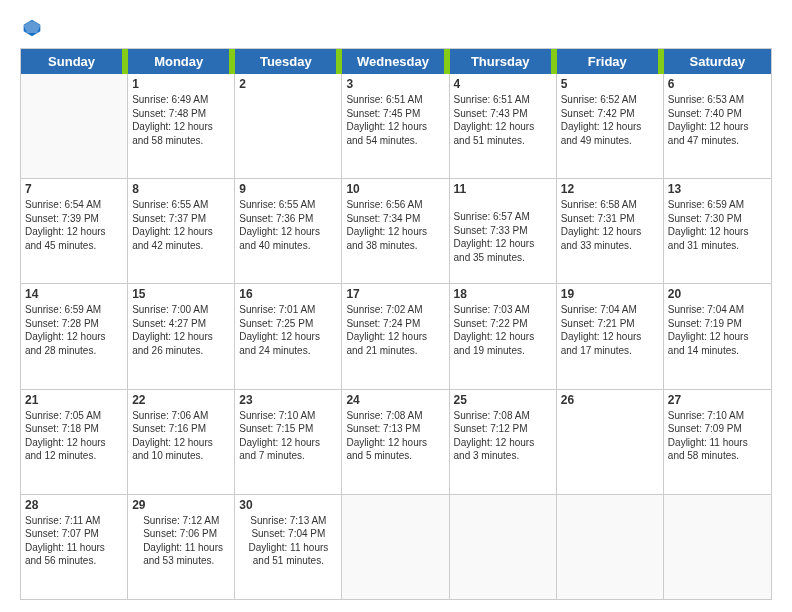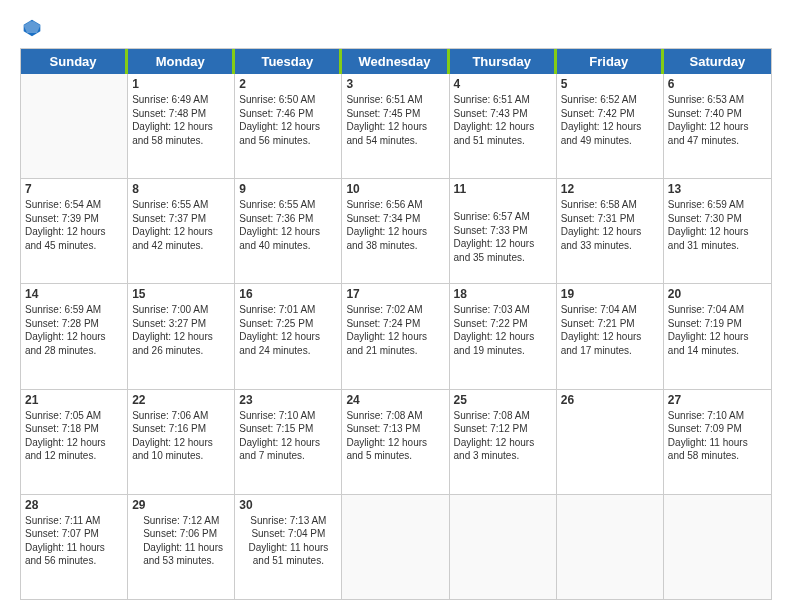--- a/index.html
+++ b/index.html
@@ -72,21 +72,21 @@
       display: grid;
       grid-template-columns: repeat(7, 1fr);
       background: #2a6db5;
     }
     .cal-header-cell {
       color: #fff;
       text-align: center;
       padding: 5px 2px;
       font-size: 13px;
       font-weight: bold;
-      border-right: 3px solid #84cc16;
+      border-right: 6px solid #84cc16;
     }
     .cal-header-cell:last-child { border-right: none; }
     .cal-body {
       flex: 1;
       display: flex;
       flex-direction: column;
     }
     .cal-row {
       display: grid;
       grid-template-columns: repeat(7, 1fr);
@@ -152,23 +152,20 @@
         <div class="cal-row">
           <div class="cal-cell empty"></div>
           <div class="cal-cell">
             <div class="day-num">1</div>
             <div class="cell-text" style="white-space: pre-line;">Sunrise: 6:49 AM
 Sunset: 7:48 PM
 Daylight: 12 hours and 58 minutes.</div>
           </div>
           <div class="cal-cell">
             <div class="day-num">2</div>
-            <div class="cell-text" style="white-space: pre-line;">Sunrise: 6:50 AM
-Sunset: 7:46 PM
-Daylight: 12 hours and 56 minutes.</div>
           </div>
           <div class="cal-cell">
             <div class="day-num">3</div>
             <div class="cell-text" style="white-space: pre-line;">Sunrise: 6:51 AM
 Sunset: 7:45 PM
 Daylight: 12 hours and 54 minutes.</div>
           </div>
           <div class="cal-cell">
             <div class="day-num">4</div>
             <div class="cell-text" style="white-space: pre-line;">Sunrise: 6:51 AM
@@ -235,21 +232,21 @@
         <div class="cal-row">
           <div class="cal-cell">
             <div class="day-num">14</div>
             <div class="cell-text" style="white-space: pre-line;">Sunrise: 6:59 AM
 Sunset: 7:28 PM
 Daylight: 12 hours and 28 minutes.</div>
           </div>
           <div class="cal-cell">
             <div class="day-num">15</div>
             <div class="cell-text" style="white-space: pre-line;">Sunrise: 7:00 AM
-Sunset: 3:27 PM
+Sunset: 4:27 PM
 Daylight: 12 hours and 26 minutes.</div>
           </div>
           <div class="cal-cell">
             <div class="day-num">16</div>
             <div class="cell-text" style="white-space: pre-line;">Sunrise: 7:01 AM
 Sunset: 7:25 PM
 Daylight: 12 hours and 24 minutes.</div>
           </div>
           <div class="cal-cell">
             <div class="day-num">17</div>

